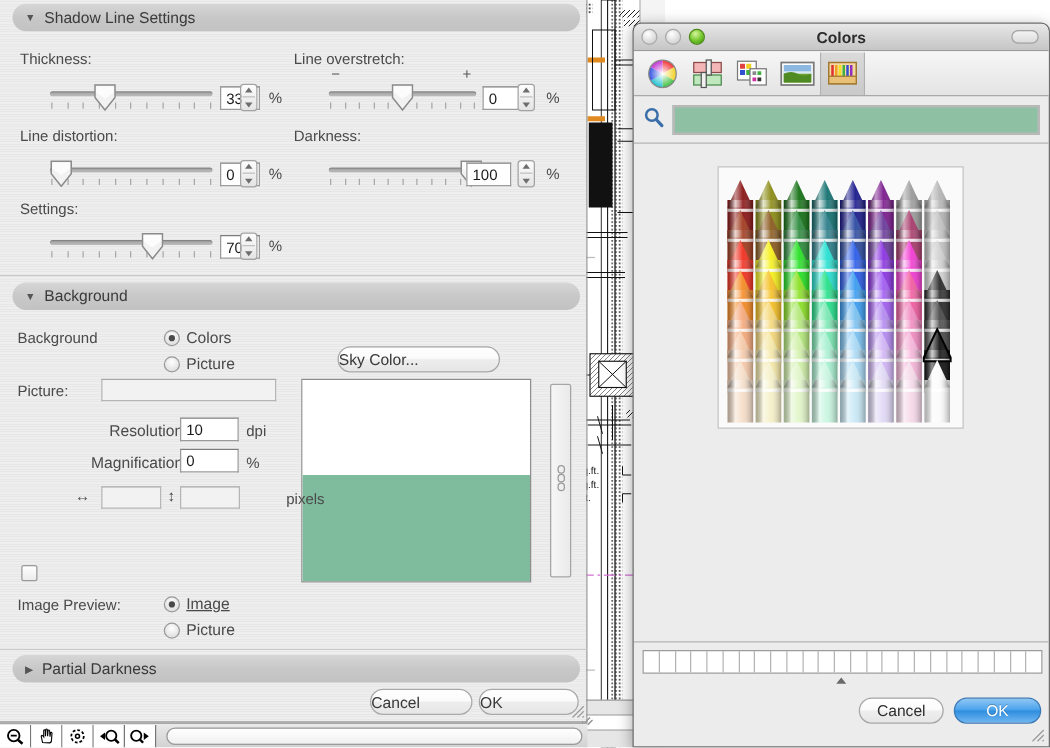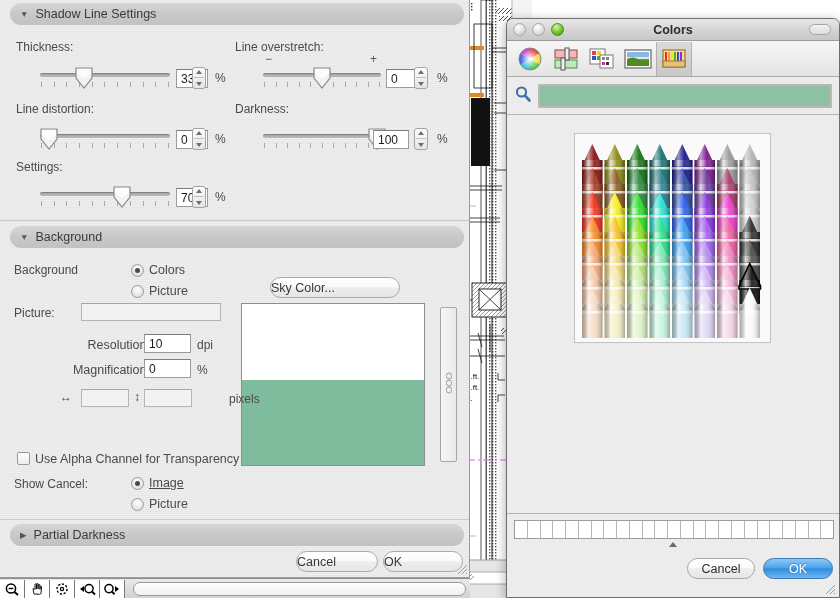--- a/index.html
+++ b/index.html
@@ -516,23 +516,22 @@
     <div class="pct" style="left:197px;top:363px;">%</div>
 
     <div style="position:absolute;left:60px;top:390px;font-size:12px;color:#4a4a4a;">↔</div>
     <div class="textfield" style="left:81px;top:389px;width:48px;height:18px;"></div>
     <div style="position:absolute;left:134px;top:390px;font-size:12px;color:#4a4a4a;">↕</div>
     <div class="textfield" style="left:144px;top:389px;width:48px;height:18px;"></div>
     <div class="pct" style="left:197px;top:392px;margin-left:32px;">pixels</div>
 
 
     <div class="checkbox" style="left:17px;top:452px;"></div>
-    <div class="radio-lbl" style="left:35px;top:452px;">Use Alpha Channel for Transparency</div>
-
-    <div class="lbl" style="left:14px;top:477px;">Show Cancel:</div>
+
+    <div class="lbl" style="left:14px;top:477px;">Image Preview:</div>
     <div class="radio on" style="left:131px;top:477px;"></div>
     <div class="radio-lbl" style="left:149px;top:476px;text-decoration:underline;">Image</div>
     <div class="radio" style="left:131px;top:498px;"></div>
     <div class="radio-lbl" style="left:149px;top:497px;">Picture</div>
 
 
     <div class="sep-line" style="top:519px;"></div>
 
     <div class="disc-header" style="top:524px;">
       <span class="tri">▶</span>

